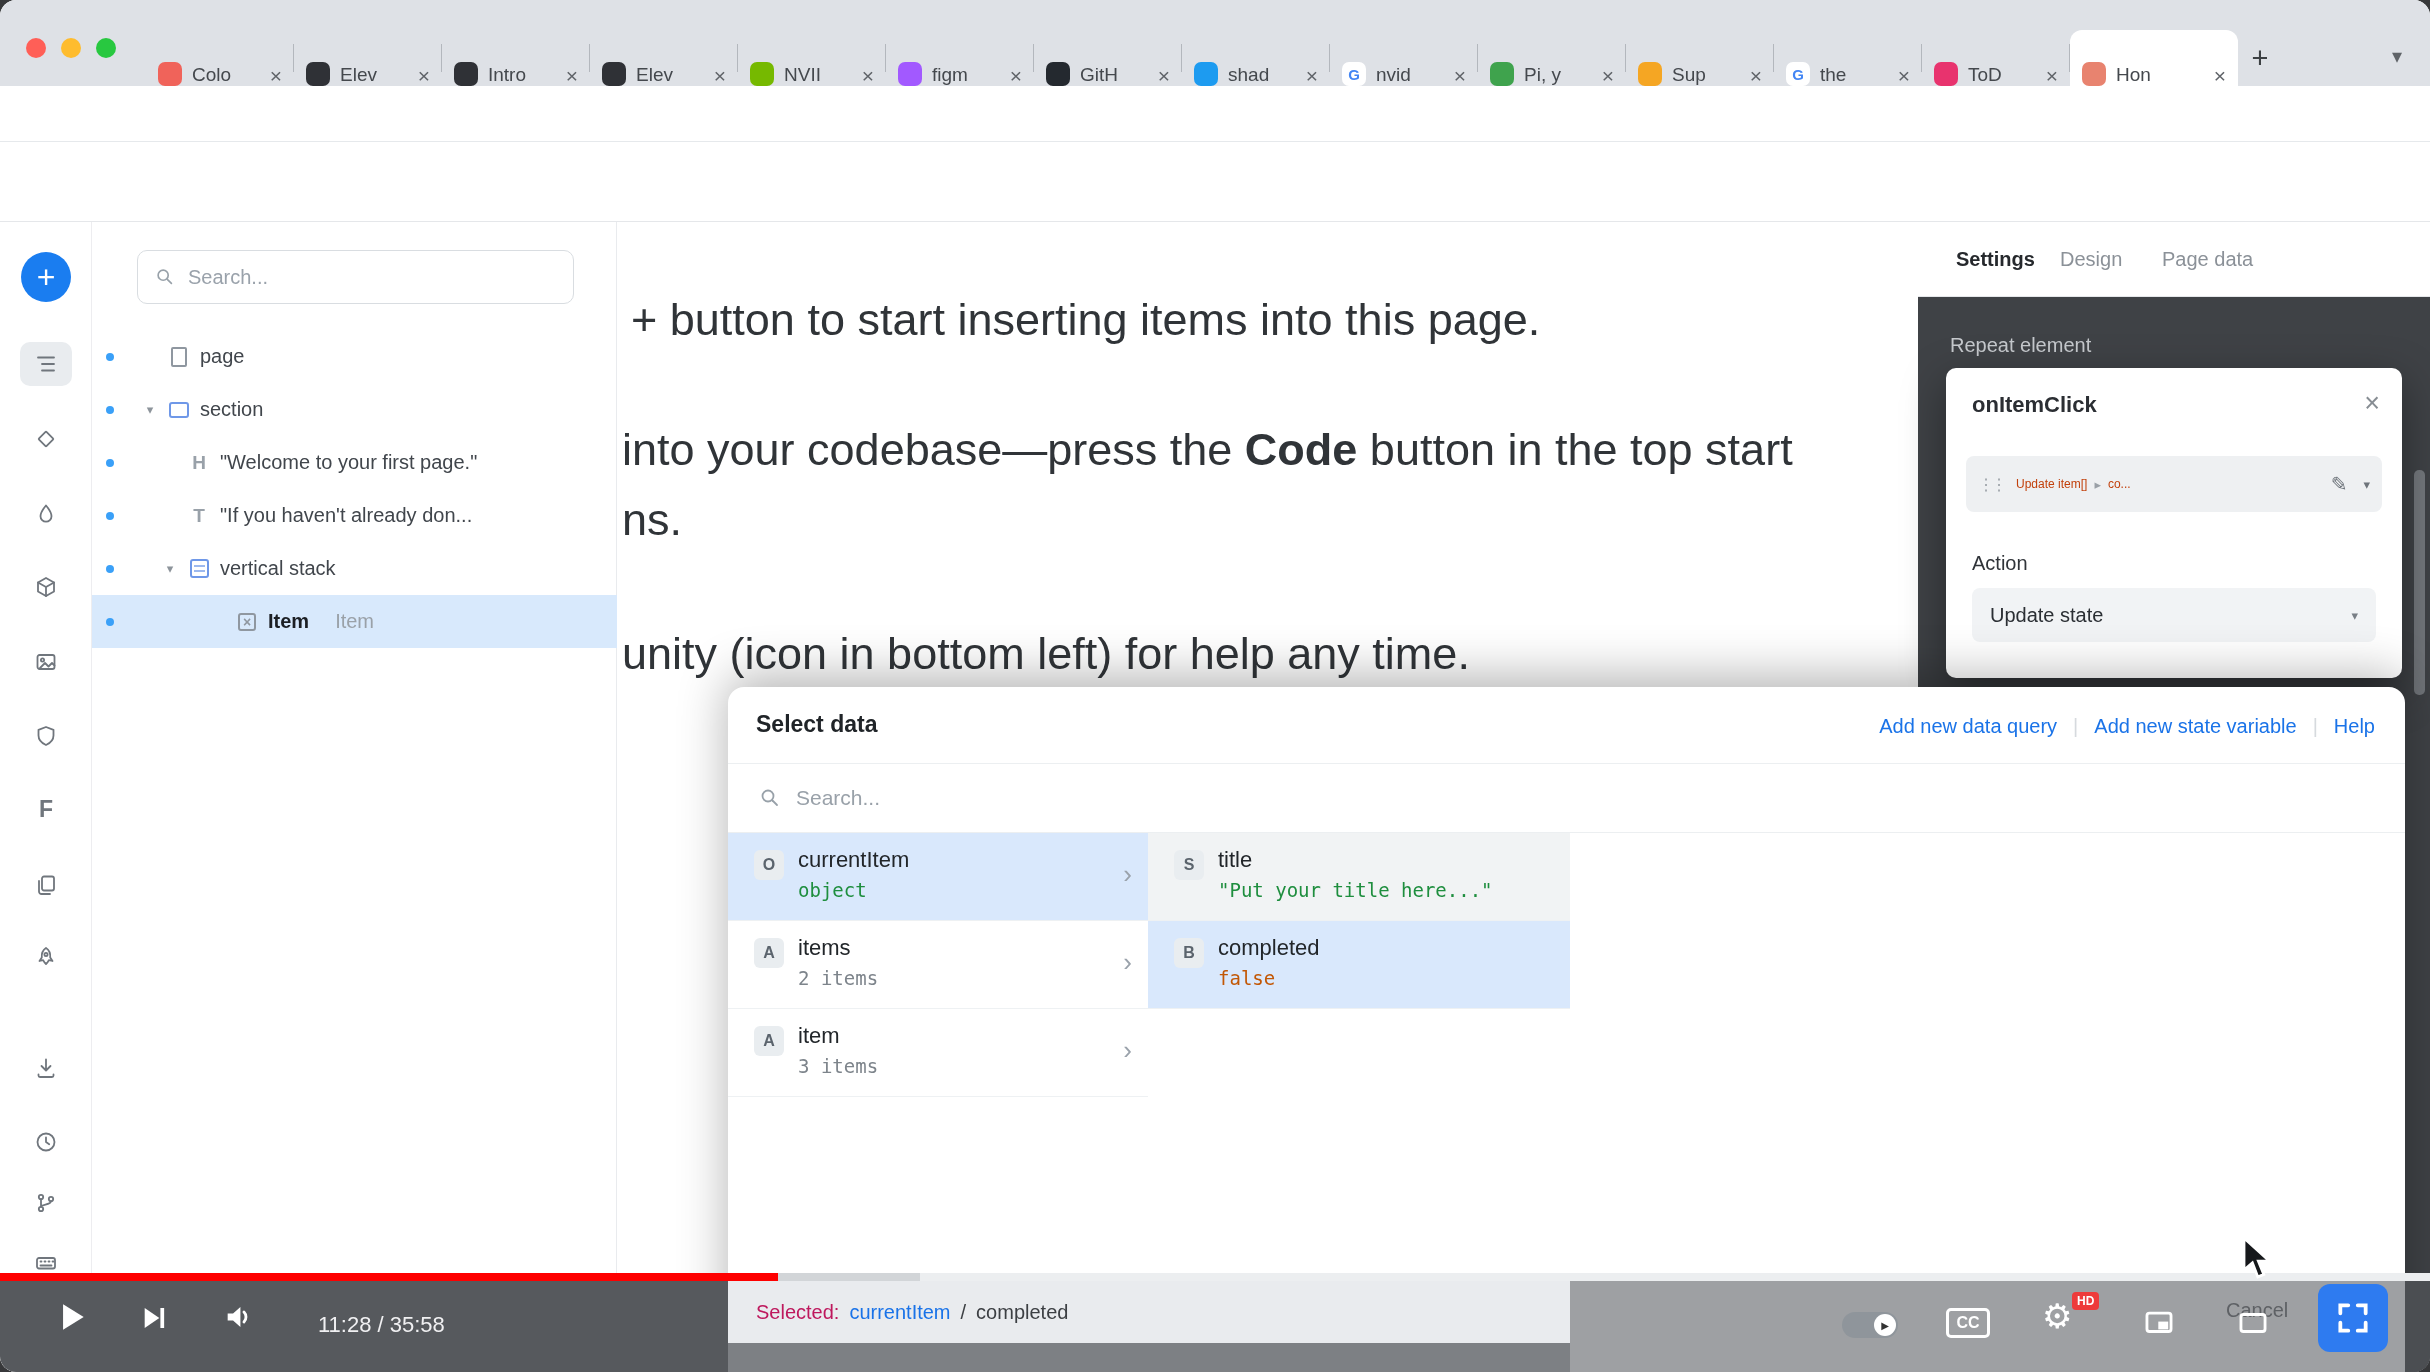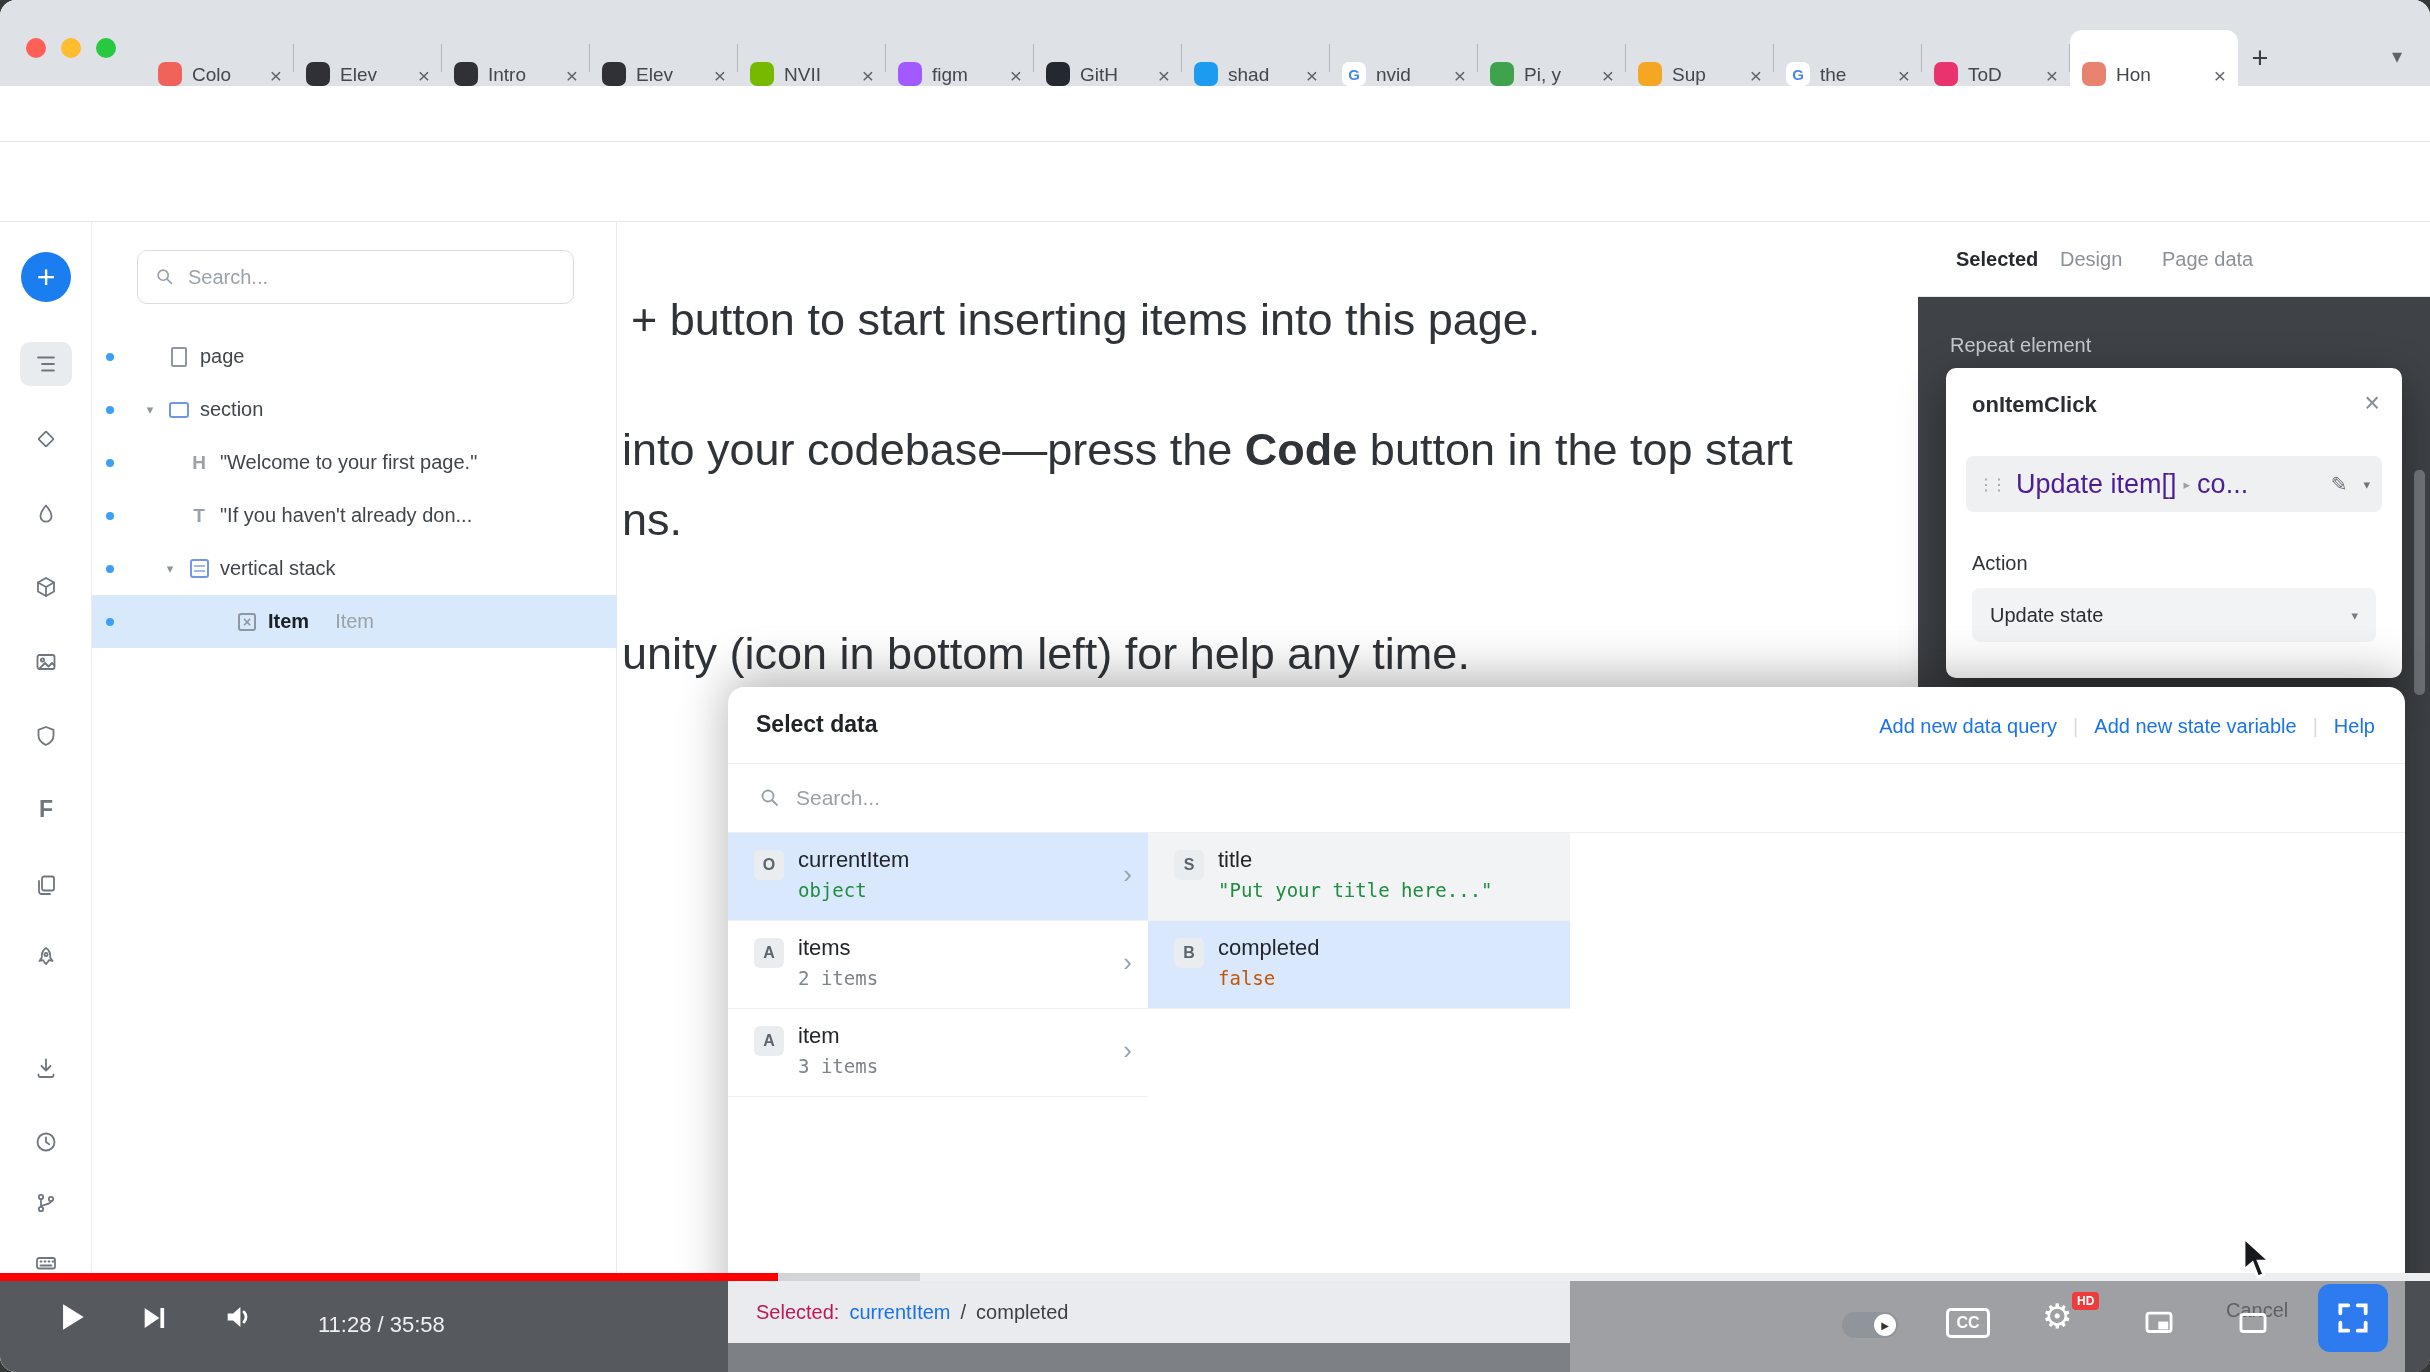--- a/index.html
+++ b/index.html
@@ -97,21 +97,21 @@
   .rdark{position:absolute;left:1918px;top:297px;width:512px;height:1075px;background:#3f4246;}
   .repeatlbl{position:absolute;left:1950px;top:334px;font-size:20px;color:#c6c9cd;}
   .rscroll{position:absolute;left:2414px;top:470px;width:11px;height:225px;background:#73777c;border-radius:5px;}
 
   
   .modal{position:absolute;left:1946px;top:368px;width:456px;height:310px;background:#fff;border-radius:10px;box-shadow:0 14px 44px rgba(0,0,0,.38);}
   .mtitle{position:absolute;left:26px;top:24px;font-size:22px;font-weight:700;color:#2b2e33;}
   .mclose{position:absolute;right:22px;top:20px;font-size:27px;color:#878d93;}
   .irow{position:absolute;left:20px;top:88px;width:416px;height:56px;background:#eef0f2;border-radius:8px;display:flex;align-items:center;box-sizing:border-box;padding:0 12px;}
   .idots{font-size:16px;letter-spacing:-3px;color:#9aa0a7;margin-right:12px;}
-  .itxt{font-size:27px;color:#4c1d95;white-space:nowrap;}
+  .itxt{font-size:12px;color:#c2410c;white-space:nowrap;}
   .iarrow{font-size:13px;color:#9aa0a7;margin:0 7px;}
   .ipencil{margin-left:auto;font-size:20px;color:#6e747b;}
   .ichev{margin-left:16px;font-size:13px;color:#6e747b;}
   .actlbl{position:absolute;left:26px;top:184px;font-size:20px;color:#303439;}
   .actsel{position:absolute;left:26px;top:220px;width:404px;height:54px;background:#f1f3f5;border-radius:8px;display:flex;align-items:center;box-sizing:border-box;padding:0 18px;}
   .actsel .val{font-size:20px;color:#2b2f34;}
   .actsel .cv{margin-left:auto;font-size:13px;color:#787e85;}
 
   
   .sdpanel{position:absolute;left:728px;top:687px;width:1677px;height:685px;background:#fff;border-radius:16px 16px 0 0;box-shadow:0 -10px 50px rgba(0,0,0,.30);}
@@ -502,21 +502,21 @@
   </div>
 
   <div class="canvas">
     <div class="cline" style="left:14px;top:72px;">+ button to start inserting items into this page.</div>
     <div class="cline" style="left:5px;top:202px;"><span>into your codebase—press the </span><b>Code</b><span> button in the top start</span></div>
     <div class="cline" style="left:5px;top:272px;">ns.</div>
     <div class="cline" style="left:5px;top:406px;">unity (icon in bottom left) for help any time.</div>
   </div>
 
   <div class="rpanel">
-    <span class="rtab active" style="left:38px;">Selected</span>
+    <span class="rtab active" style="left:38px;">Settings</span>
     <span class="rtab" style="left:142px;">Design</span>
     <span class="rtab" style="left:244px;">Page data</span>
   </div>
   <div class="rdark"></div>
   <span class="repeatlbl">Repeat element</span>
   <div class="rscroll"></div>
 
   <div class="modal">
     <span class="mtitle">onItemClick</span>
     <span class="mclose">×</span>

